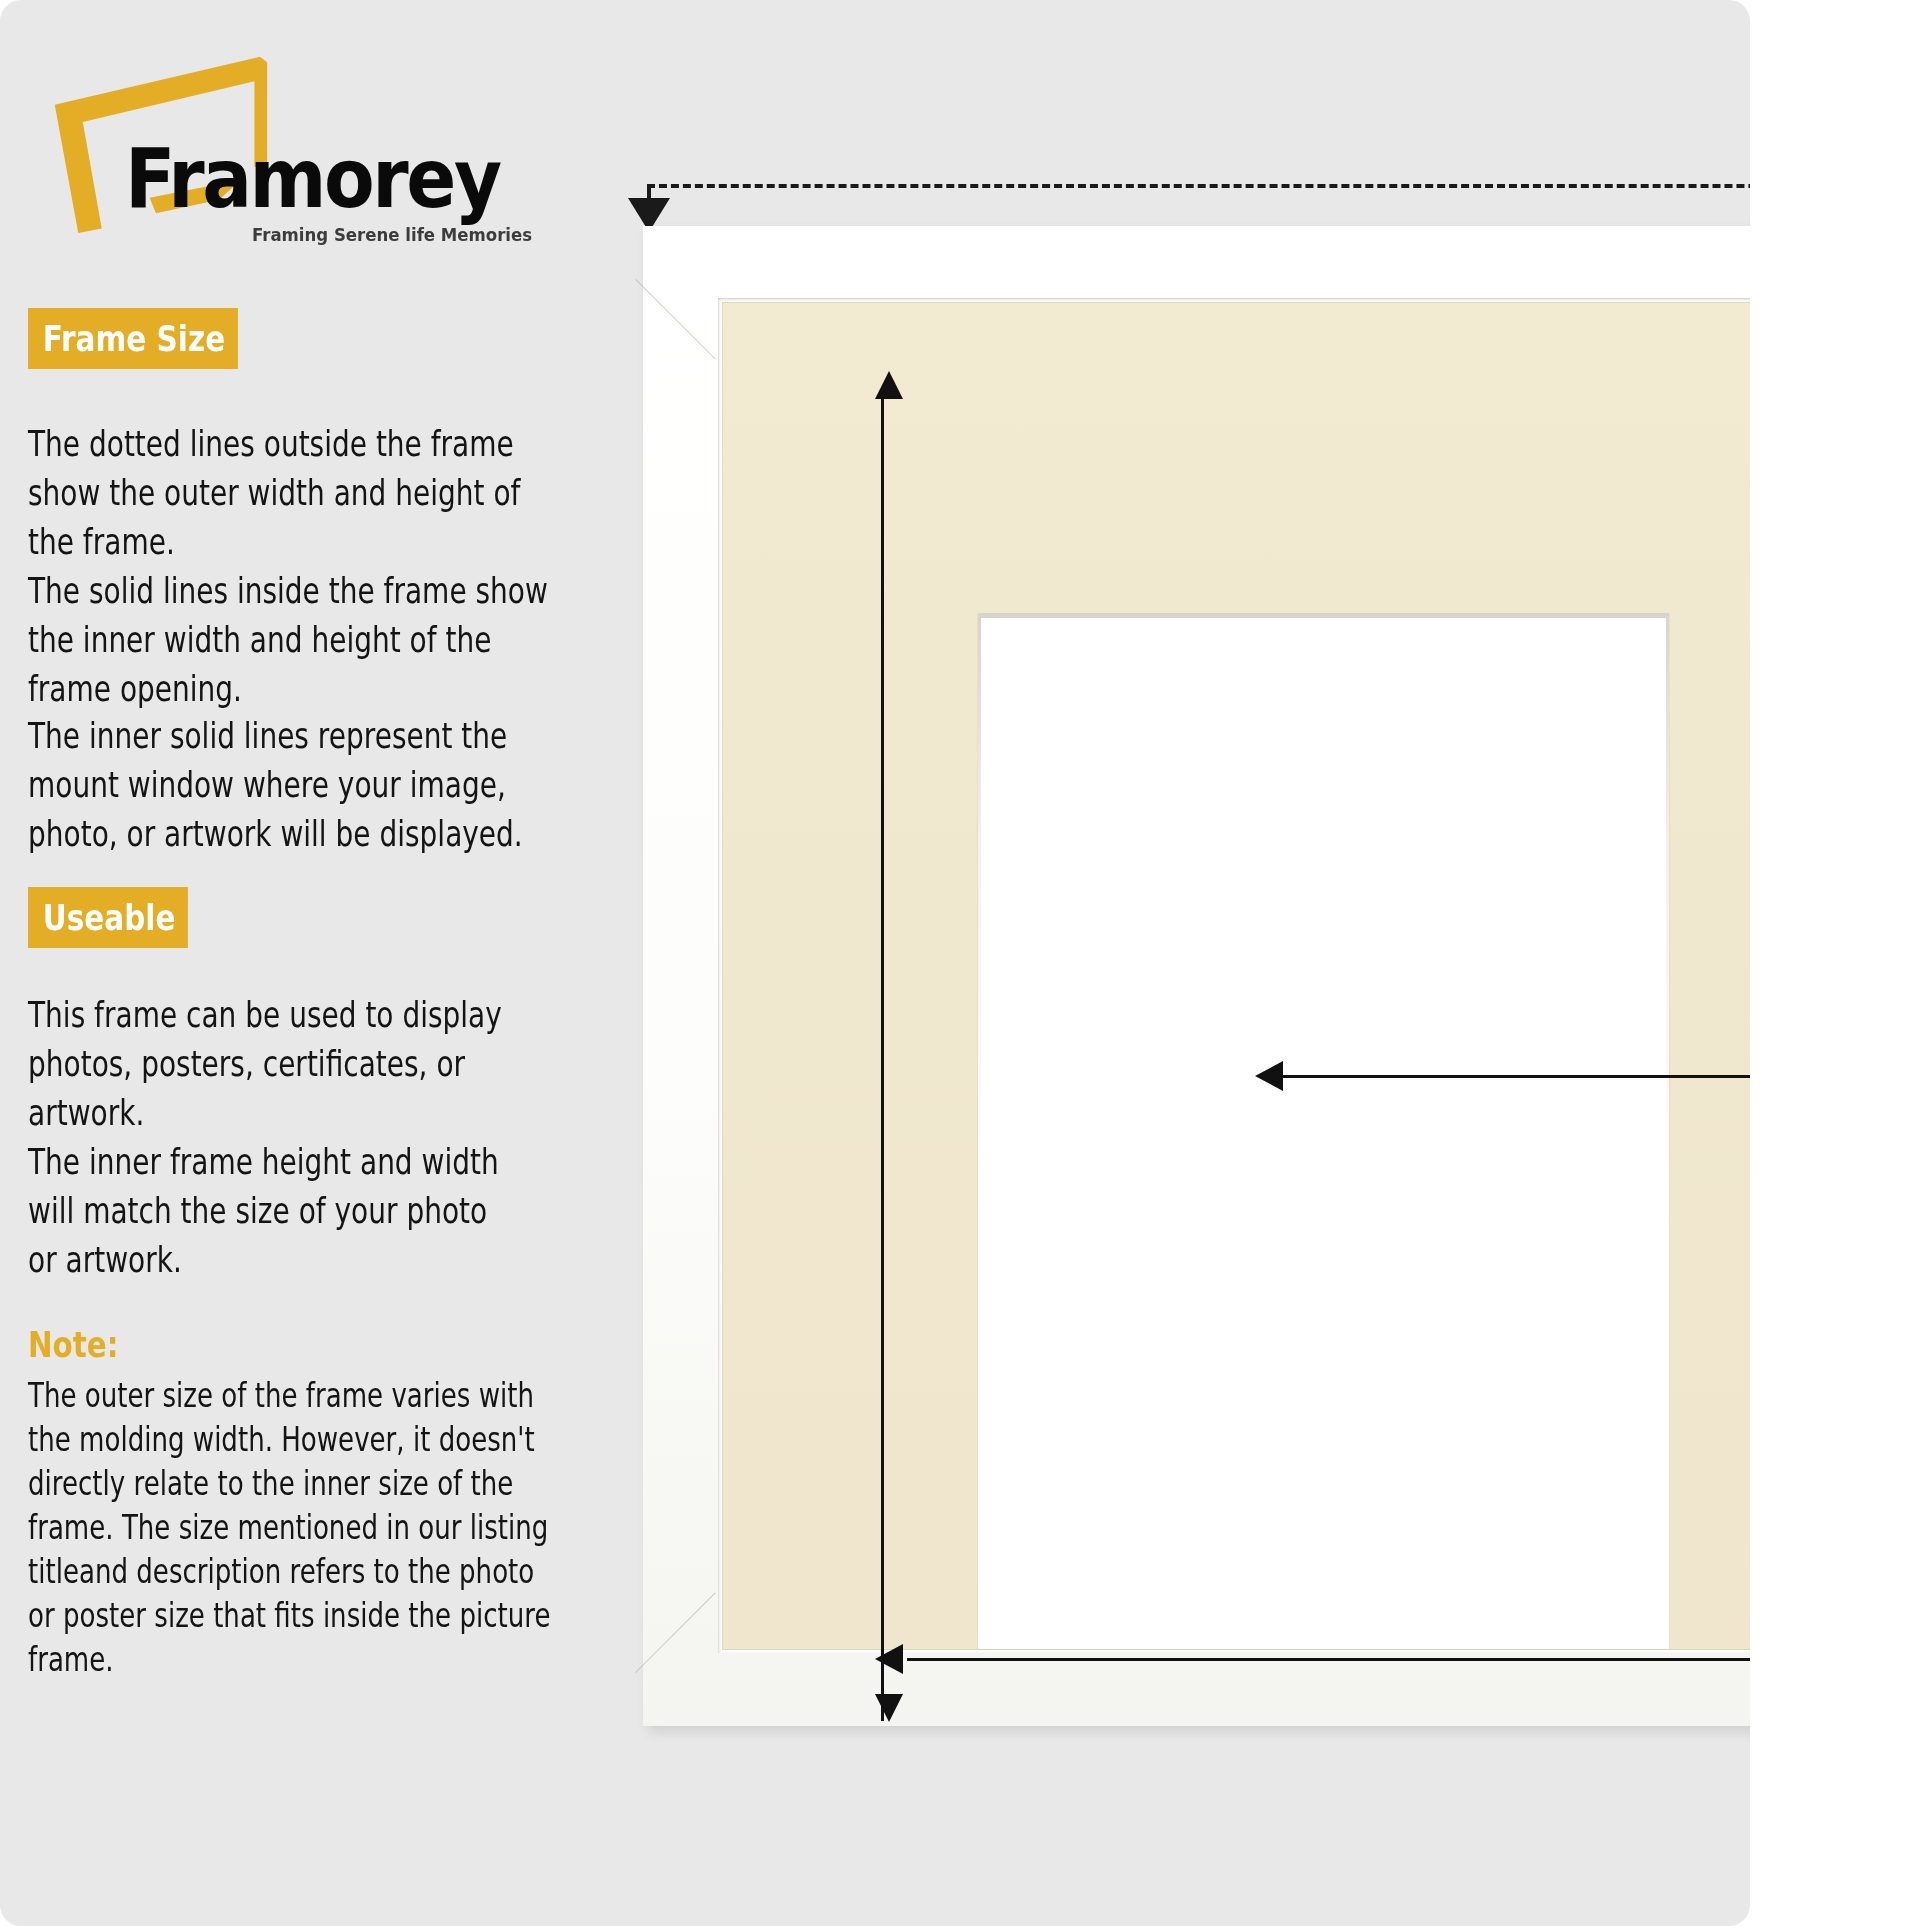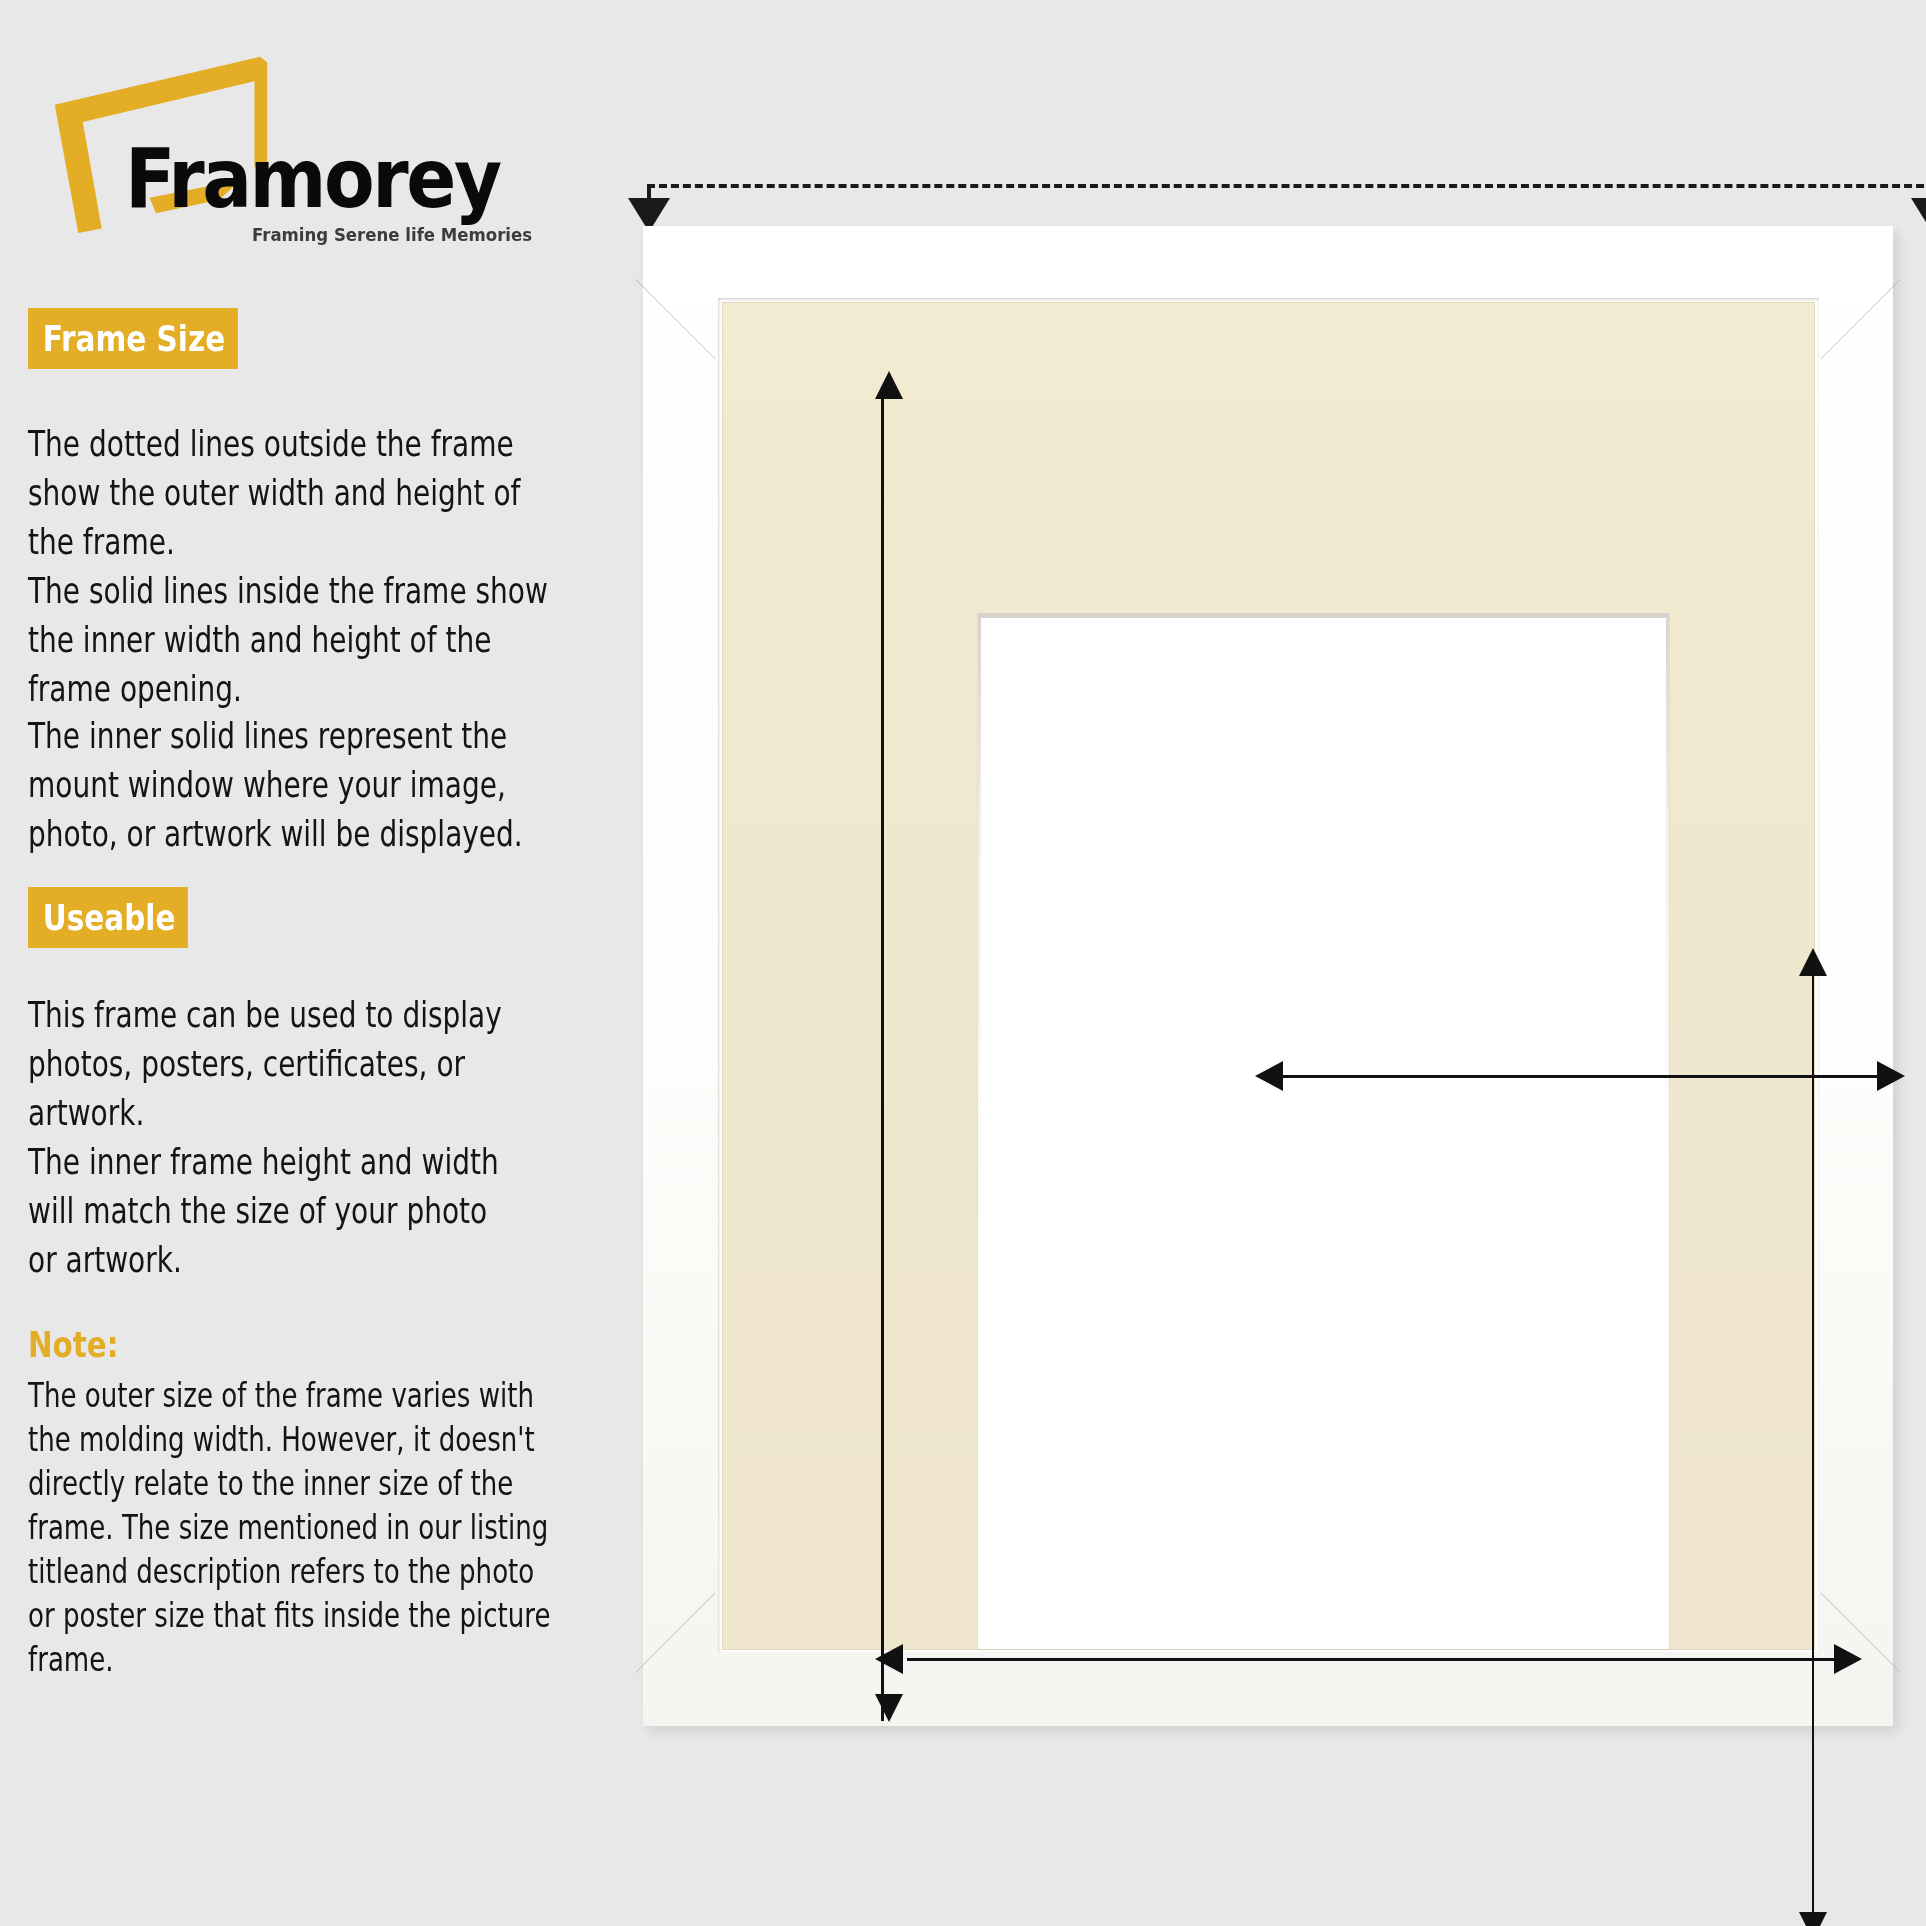--- a/index.html
+++ b/index.html
@@ -2,25 +2,26 @@
 <html style="font-size:7.2px"><head>
 <meta charset="utf-8">
 <style>
   html, body {
     margin: 0;
     padding: 0;
     background: #ffffff;
   }
   #canvas {
     position: relative;
-    width: 1926px;
+    width: 1750px;
     height: 1926px;
     background: #e8e8e8;
     overflow: hidden;
     font-family: "Liberation Sans", sans-serif;
+    border-radius: 21px;
   }
 
   
   .left-col {
     position: absolute;
     left: 0;
     top: 0;
     width: 627px;
     height: 1926px;
   }

